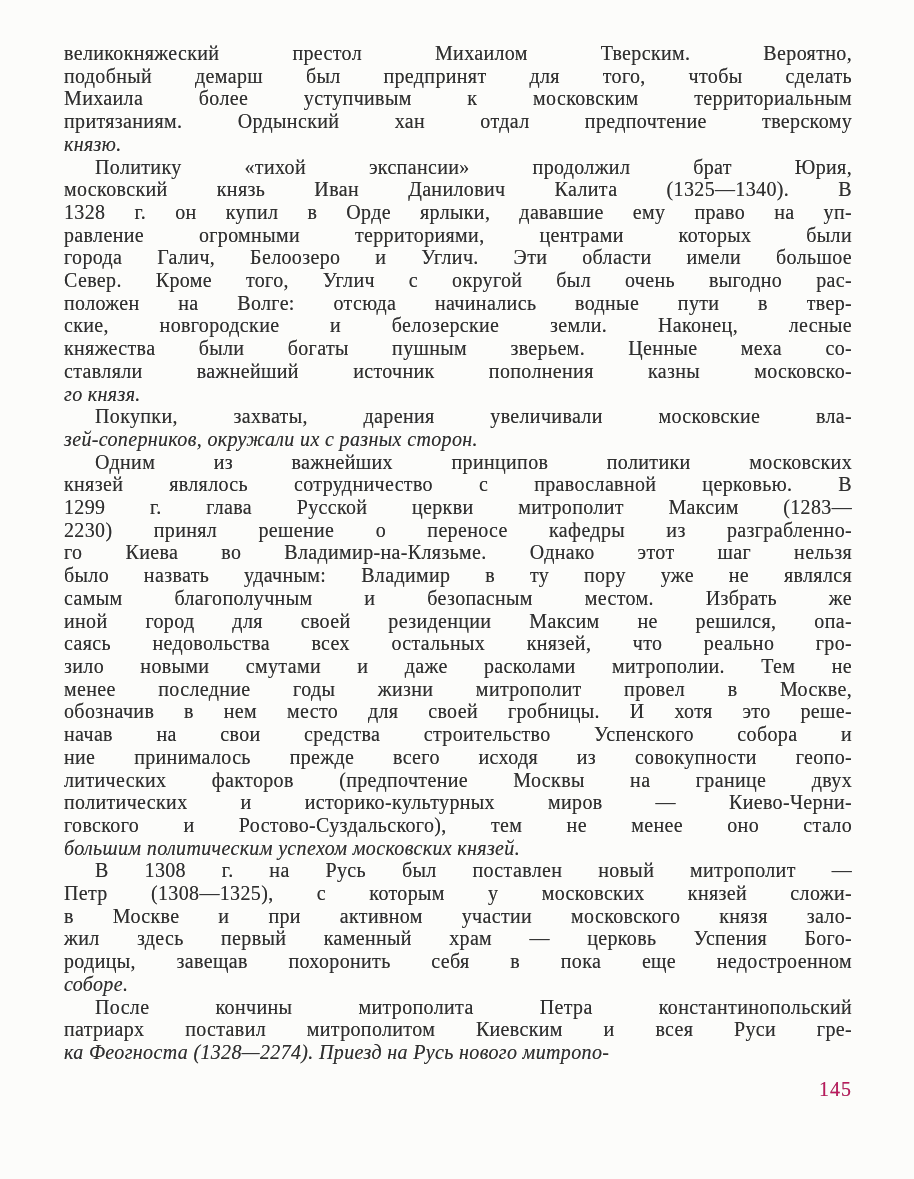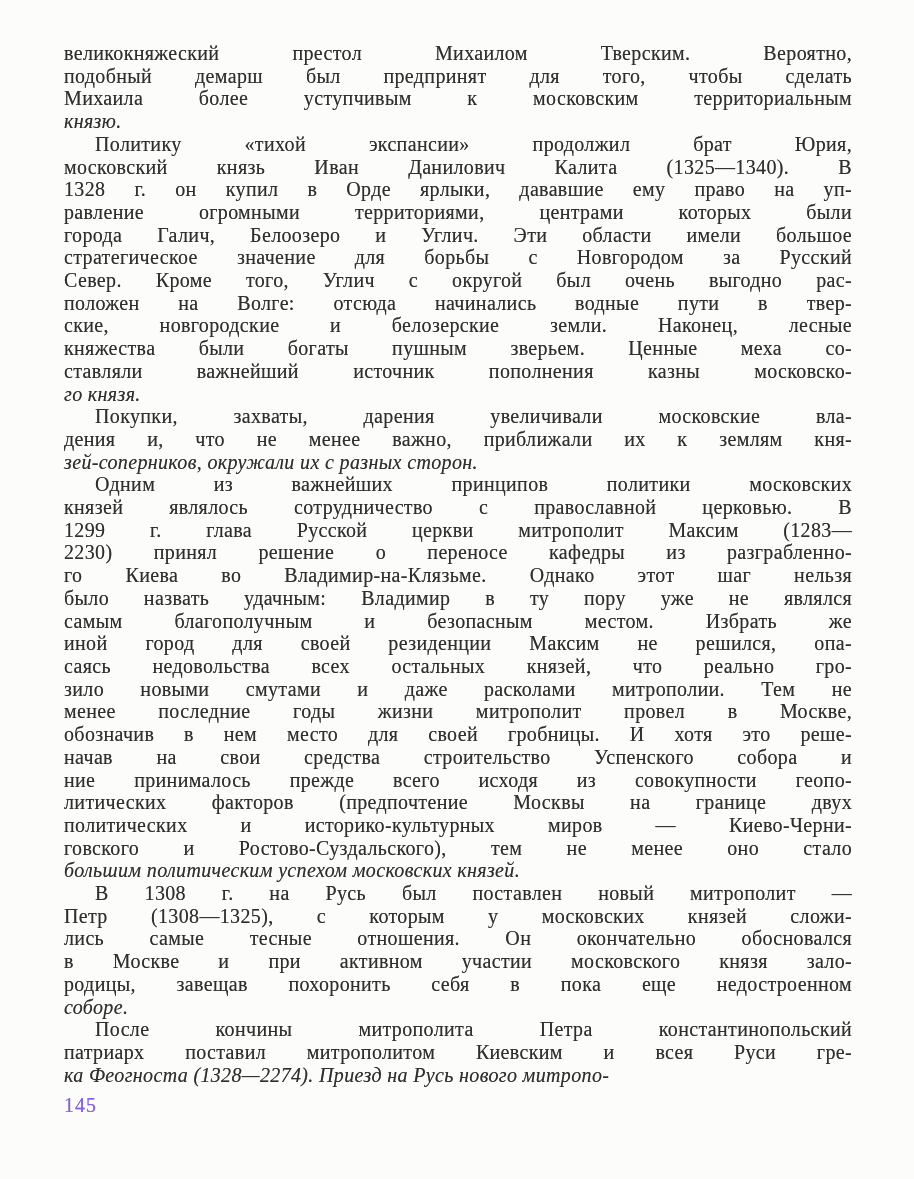--- a/index.html
+++ b/index.html
@@ -37,56 +37,55 @@
     text-shadow: 0 0 0.4px rgba(40,40,40,0.55);
   }
   .line.last {
     text-align-last: left;
     font-style: italic;
   }
   .line.indent {
     text-indent: 31px;
   }
   .page-number {
-    margin-top: 8px;
-    text-align: left;
+    margin-top: 14px;
+    text-align: right;
     font-size: 20px;
     letter-spacing: 1px;
-    color: #8b5cf6;
+    color: #be185d;
     text-shadow: 0 0 0.4px rgba(40,40,40,0.5);
   }
 </style>
 </head>
 <body>
 
 <div class="page" style="background: rgb(252, 252, 250); color: rgb(47, 47, 47);">
   <div class="text-block">
       <div class="para">
         <div class="line">великокняжеский престол Михаилом Тверским. Вероятно,</div>
         <div class="line">подобный демарш был предпринят для того, чтобы сделать</div>
         <div class="line">Михаила более уступчивым к московским территориальным</div>
+        <div class="line">притязаниям. Ордынский хан отдал предпочтение тверскому</div>
         <div class="line last">князю.</div>
       </div>
       <div class="para">
         <div class="line indent">Политику  «тихой  экспансии»  продолжил  брат  Юрия,</div>
         <div class="line">московский князь Иван Данилович Калита (1325—1340). В</div>
         <div class="line">1328 г. он купил в Орде ярлыки, дававшие ему право на уп-</div>
         <div class="line">равление огромными территориями, центрами которых были</div>
         <div class="line">города Галич, Белоозеро и Углич. Эти области имели большое</div>
-        <div class="line">стратегическое значение для борьбы с Новгородом за Русский</div>
         <div class="line">Север. Кроме того, Углич с округой был очень выгодно рас-</div>
         <div class="line">положен на Волге: отсюда начинались водные пути в твер-</div>
         <div class="line">ские, новгородские и белозерские земли. Наконец, лесные</div>
         <div class="line">княжества были богаты пушным зверьем. Ценные меха со-</div>
         <div class="line">ставляли важнейший источник пополнения казны московско-</div>
         <div class="line last">го князя.</div>
       </div>
       <div class="para">
         <div class="line indent">Покупки, захваты, дарения увеличивали московские вла-</div>
-        <div class="line">дения и, что не менее важно, приближали их к землям кня-</div>
         <div class="line last">зей-соперников, окружали их с разных сторон.</div>
       </div>
       <div class="para">
         <div class="line indent">Одним из важнейших принципов политики московских</div>
         <div class="line">князей являлось сотрудничество с православной церковью. В</div>
         <div class="line">1299 г. глава Русской церкви митрополит Максим (1283—</div>
         <div class="line">2230) принял решение о переносе кафедры из разграбленно-</div>
         <div class="line">го Киева во Владимир-на-Клязьме. Однако этот шаг нельзя</div>
         <div class="line">было назвать удачным: Владимир в ту пору уже не являлся</div>
         <div class="line">самым благополучным и безопасным местом. Избрать же</div>
@@ -98,22 +97,22 @@
         <div class="line">начав на свои средства строительство Успенского собора и</div>
         <div class="line">ние принималось прежде всего исходя из совокупности геопо-</div>
         <div class="line">литических факторов (предпочтение Москвы на границе двух</div>
         <div class="line">политических и историко-культурных миров — Киево-Черни-</div>
         <div class="line">говского и Ростово-Суздальского), тем не менее оно стало</div>
         <div class="line last">большим политическим успехом московских князей.</div>
       </div>
       <div class="para">
         <div class="line indent">В 1308 г. на Русь был поставлен новый митрополит —</div>
         <div class="line">Петр (1308—1325), с которым у московских князей сложи-</div>
-        <div class="line">лись самые тесные отношения. Он окончательно обосновался</div>
         <div class="line">в Москве и при активном участии московского князя зало-</div>
+        <div class="line">жил здесь первый каменный храм — церковь Успения Бого-</div>
         <div class="line">родицы, завещав похоронить себя в пока еще недостроенном</div>
         <div class="line last">соборе.</div>
       </div>
       <div class="para">
         <div class="line indent">После кончины митрополита Петра константинопольский</div>
         <div class="line">патриарх поставил митрополитом Киевским и всея Руси гре-</div>
         <div class="line last">ка Феогноста (1328—2274). Приезд на Русь нового митропо-</div>
       </div>
     </div>
   <div class="page-number">145</div>

